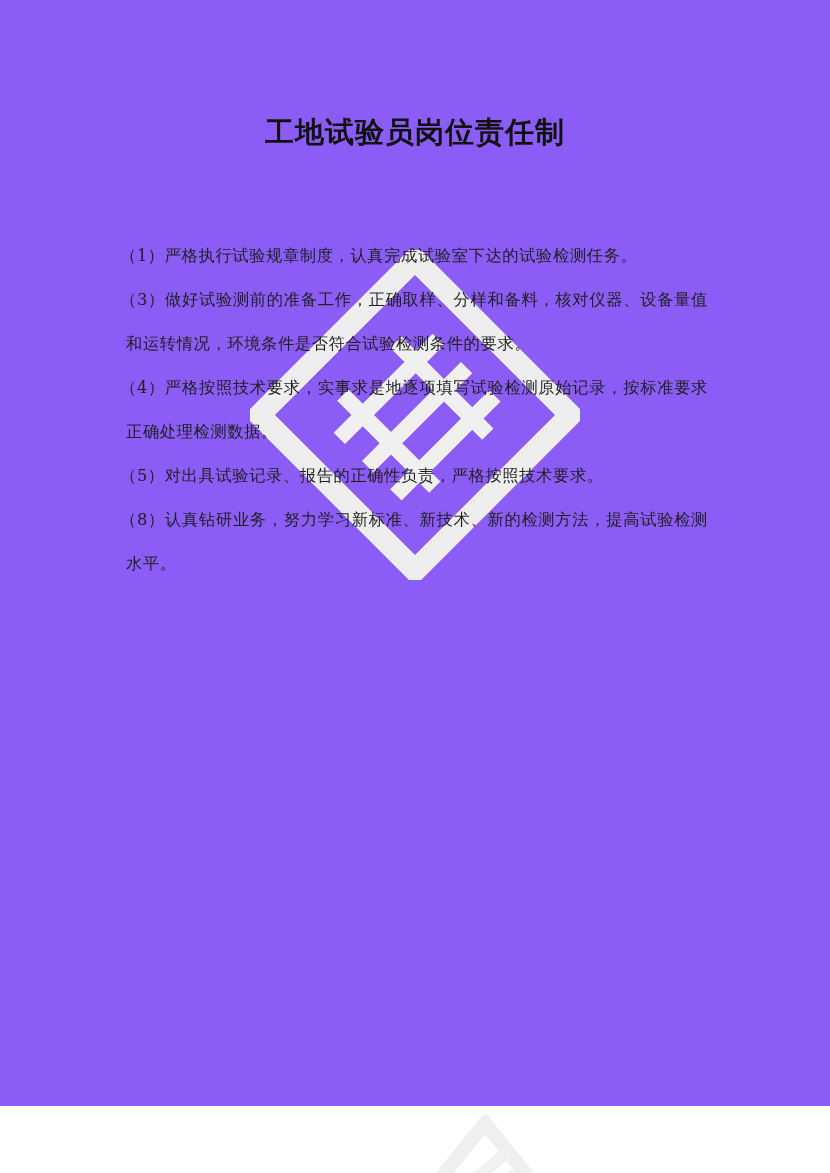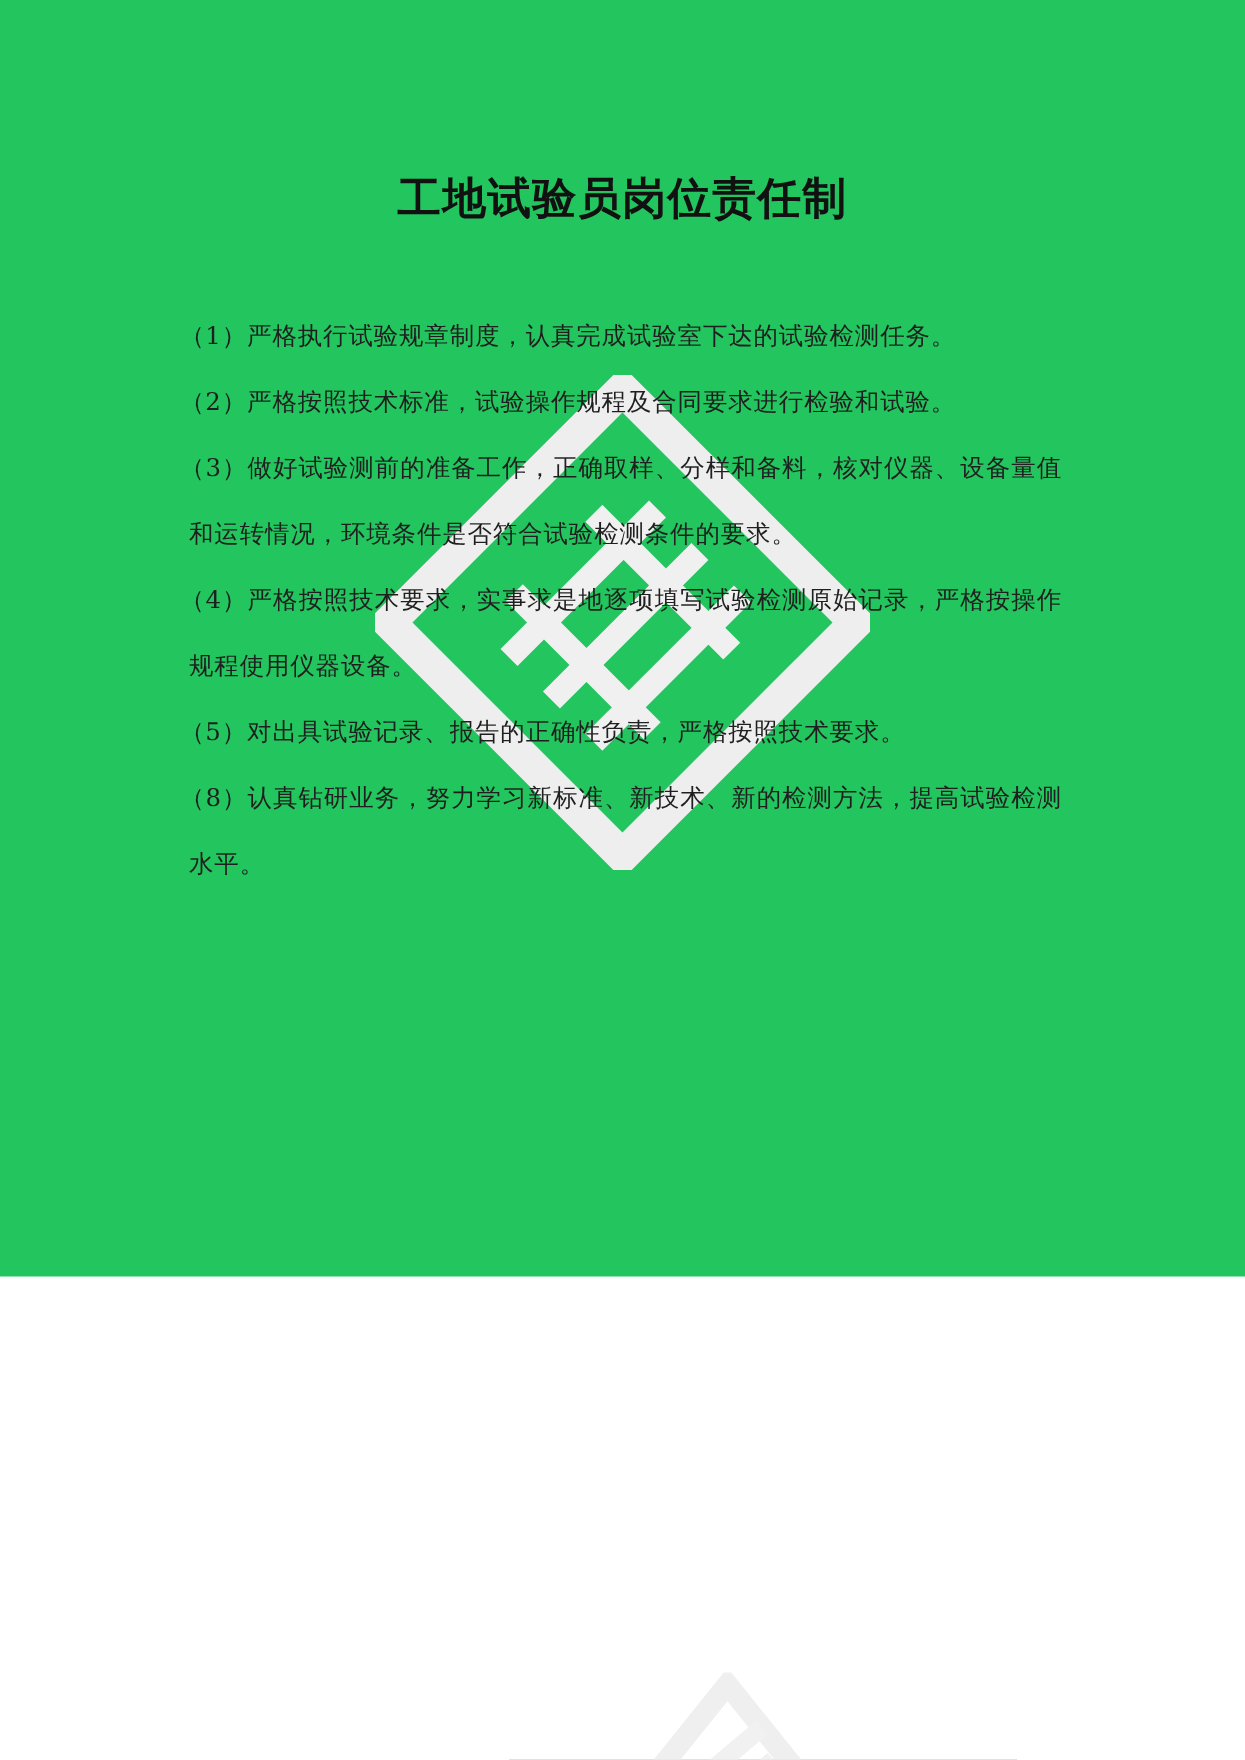--- a/index.html
+++ b/index.html
@@ -13,22 +13,22 @@
       position: relative;
       overflow: hidden;
       font-family: "DejaVu Serif", "Liberation Serif", serif;
       color: #1a1a1a;
     }
     .page {
       position: absolute;
       left: 0;
       top: 0;
       width: 830px;
-      height: 851px;
-      background: #22c55e;
+      height: 1106px;
+      background: #8b5cf6;
     }
     .watermark {
       position: absolute;
       pointer-events: none;
       z-index: 0;
     }
     .doc-title {
       position: absolute;
       left: 0;
       width: 830px;
@@ -37,21 +37,21 @@
       font-size: 29px;
       font-weight: bold;
       letter-spacing: 1px;
       color: #111111;
       z-index: 1;
       margin: 0;
     }
     .body-text {
       position: absolute;
       left: 126px;
-      top: 202px;
+      top: 234px;
       width: 582px;
       font-size: 16.3px;
       line-height: 44px;
       letter-spacing: 0.6px;
       color: #1f1f1f;
       z-index: 1;
     }
     .clause {
       margin: 0;
       padding: 0;
@@ -87,20 +87,19 @@
     <g fill="#f1f1f1">
       <rect x="70" y="50" width="60" height="12" transform="rotate(-40 100 56)"></rect>
       <rect x="60" y="78" width="80" height="12" transform="rotate(-40 100 84)"></rect>
     </g>
   </svg>
 
   <h1 class="doc-title">工地试验员岗位责任制</h1>
 
   <div class="body-text">
     <p class="clause"><span class="num">（1）</span><span>严格执行试验规章制度，认真完成试验室下达的试验检测任务。</span></p>
-    <p class="clause"><span class="num">（2）</span><span>严格按照技术标准，试验操作规程及合同要求进行检验和试验。</span></p>
     <p class="clause"><span class="num">（3）</span><span>做好试验测前的准备工作，正确取样、分样和备料，核对仪器、设备量值和运转情况，环境条件是否符合试验检测条件的要求。</span></p>
-    <p class="clause"><span class="num">（4）</span><span>严格按照技术要求，实事求是地逐项填写试验检测原始记录，严格按操作规程使用仪器设备。</span></p>
+    <p class="clause"><span class="num">（4）</span><span>严格按照技术要求，实事求是地逐项填写试验检测原始记录，按标准要求正确处理检测数据。</span></p>
     <p class="clause"><span class="num">（5）</span><span>对出具试验记录、报告的正确性负责，严格按照技术要求。</span></p>
     <p class="clause"><span class="num">（8）</span><span>认真钻研业务，努力学习新标准、新技术、新的检测方法，提高试验检测水平。</span></p>
   </div>
 
 </div>
 
 </body></html>

